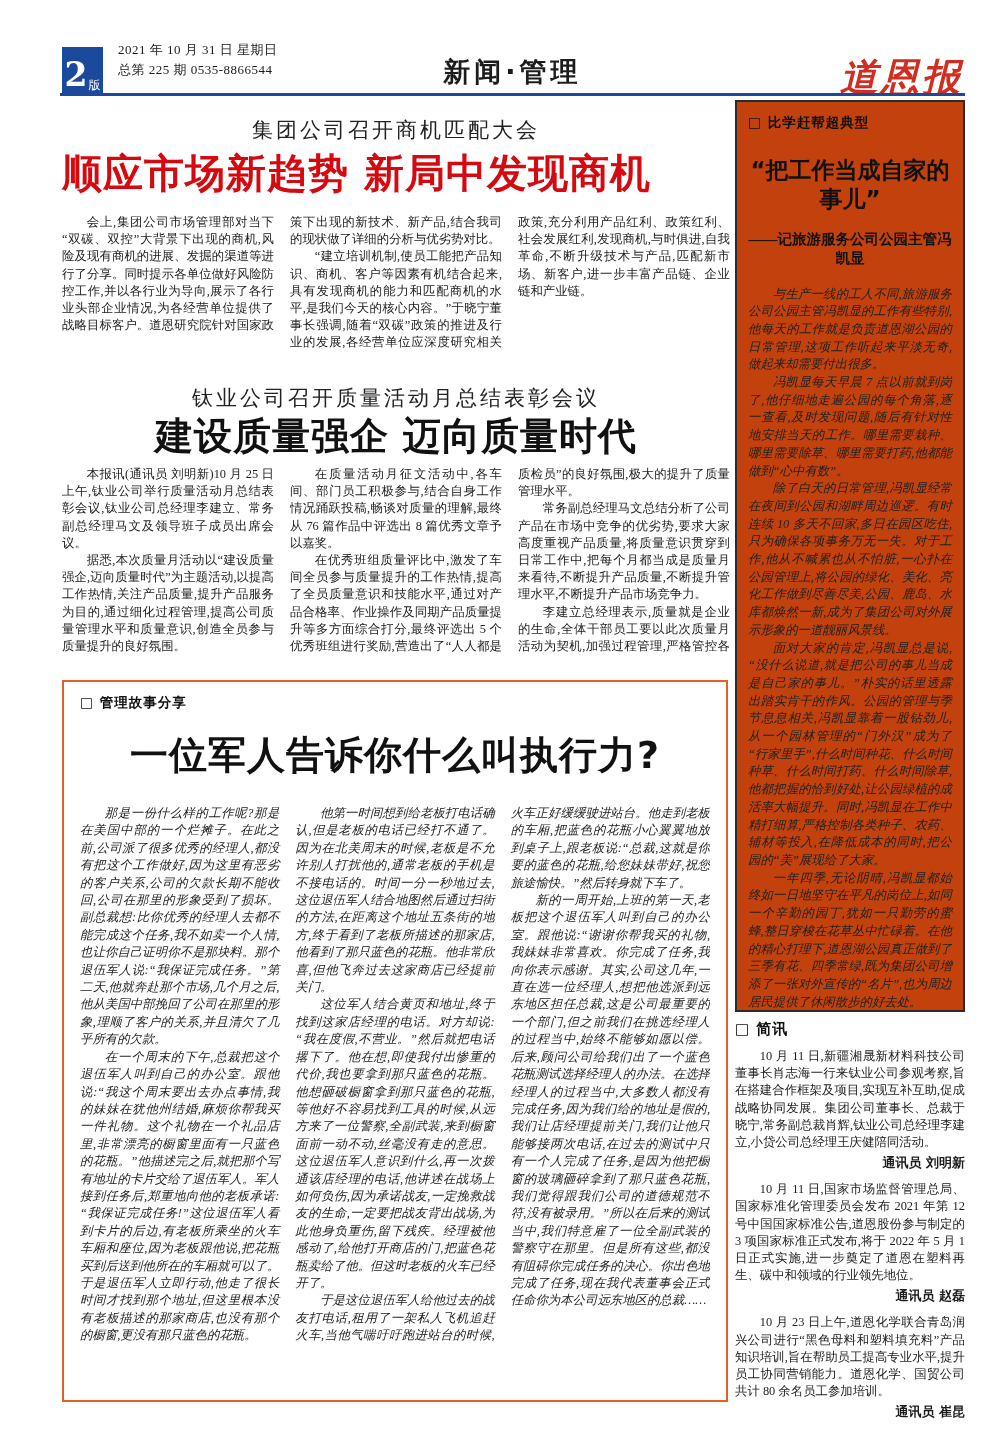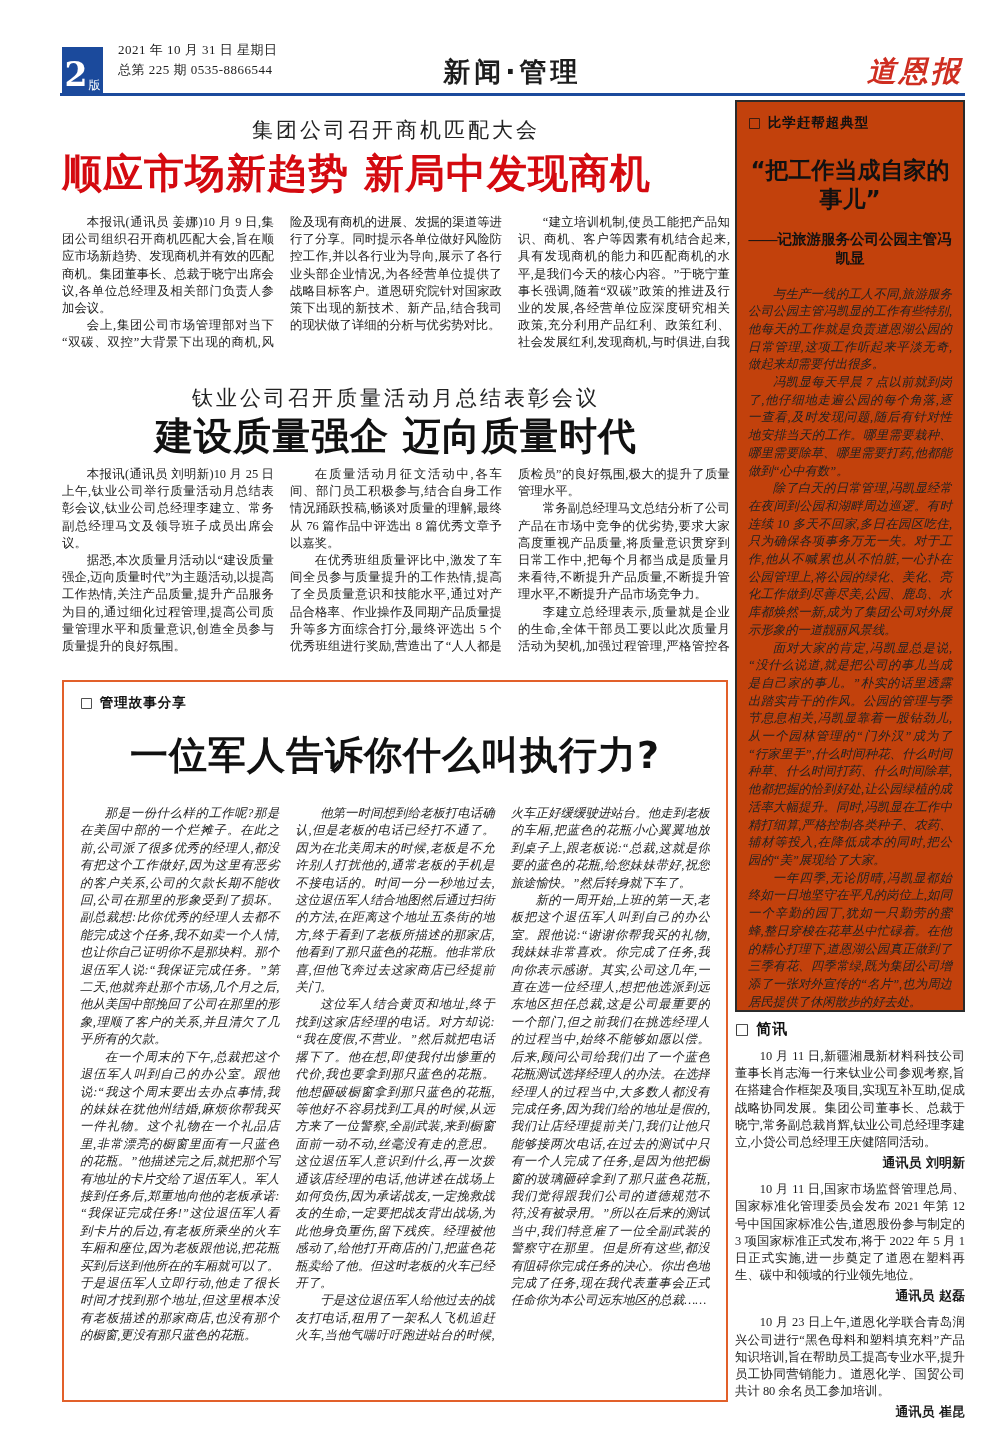--- a/index.html
+++ b/index.html
@@ -17,21 +17,21 @@
   }
   .page-badge .num { font-size:33px; line-height:1; font-weight:bold; font-family:"DejaVu Serif","Liberation Serif",serif; }
   .page-badge .lbl { font-size:12px; line-height:1; margin-left:1px; font-family:"DejaVu Sans","Liberation Sans",sans-serif; }
   .issue-info { position:absolute; left:118px; top:40px; font-size:13px; line-height:1.55; letter-spacing:0.5px; }
   .section-title {
     position:absolute; left:60px; top:54px; width:905px; text-align:center;
     font-size:27px; font-weight:bold; letter-spacing:4px;
     font-family:"DejaVu Sans","Liberation Sans",sans-serif;
   }
   .masthead {
-    position:absolute; right:25px; top:52px; color:#cf2e21; font-size:29px;
+    position:absolute; right:25px; top:52px; color:#cf2e21; font-size:38px;
     font-weight:bold; font-style:italic; letter-spacing:3px;
     font-family:"DejaVu Serif","Liberation Serif",serif;
   }
   .header-rule { position:absolute; left:60px; top:93px; width:905px; height:3px; background:#1b4a9c; }
 
   
   .kicker {
     position:absolute; left:62px; width:668px; text-align:center;
     font-size:21px; letter-spacing:3px; color:#222;
   }
@@ -121,21 +121,20 @@
     <div>2021 年 10 月 31 日  星期日</div>
     <div>总第 225 期  0535-8866544</div>
   </div>
   <div class="section-title">新闻·管理</div>
   <div class="masthead">道恩报</div>
   <div class="header-rule"></div>
 
   <div class="kicker k1">集团公司召开商机匹配大会</div>
   <div class="headline-red">顺应市场新趋势  新局中发现商机</div>
   <div class="colbody b1">
-    <p>本报讯(通讯员 姜娜)10 月 9 日,集团公司组织召开商机匹配大会,旨在顺应市场新趋势、发现商机并有效的匹配商机。集团董事长、总裁于晓宁出席会议,各单位总经理及相关部门负责人参加会议。</p>
     <p>会上,集团公司市场管理部对当下“双碳、双控”大背景下出现的商机,风险及现有商机的进展、发掘的渠道等进行了分享。同时提示各单位做好风险防控工作,并以各行业为导向,展示了各行业头部企业情况,为各经营单位提供了战略目标客户。道恩研究院针对国家政策下出现的新技术、新产品,结合我司的现状做了详细的分析与优劣势对比。</p>
     <p>“建立培训机制,使员工能把产品知识、商机、客户等因素有机结合起来,具有发现商机的能力和匹配商机的水平,是我们今天的核心内容。”于晓宁董事长强调,随着“双碳”政策的推进及行业的发展,各经营单位应深度研究相关政策,充分利用产品红利、政策红利、社会发展红利,发现商机,与时俱进,自我革命,不断升级技术与产品,匹配新市场、新客户,进一步丰富产品链、企业链和产业链。</p>
   </div>
 
   <div class="kicker k2">钛业公司召开质量活动月总结表彰会议</div>
   <div class="headline-black">建设质量强企  迈向质量时代</div>
   <div class="colbody b2">
     <p>本报讯(通讯员 刘明新)10 月 25 日上午,钛业公司举行质量活动月总结表彰会议,钛业公司总经理李建立、常务副总经理马文及领导班子成员出席会议。</p>
     <p>据悉,本次质量月活动以“建设质量强企,迈向质量时代”为主题活动,以提高工作热情,关注产品质量,提升产品服务为目的,通过细化过程管理,提高公司质量管理水平和质量意识,创造全员参与质量提升的良好氛围。</p>
     <p>在质量活动月征文活动中,各车间、部门员工积极参与,结合自身工作情况踊跃投稿,畅谈对质量的理解,最终从 76 篇作品中评选出 8 篇优秀文章予以嘉奖。</p>

